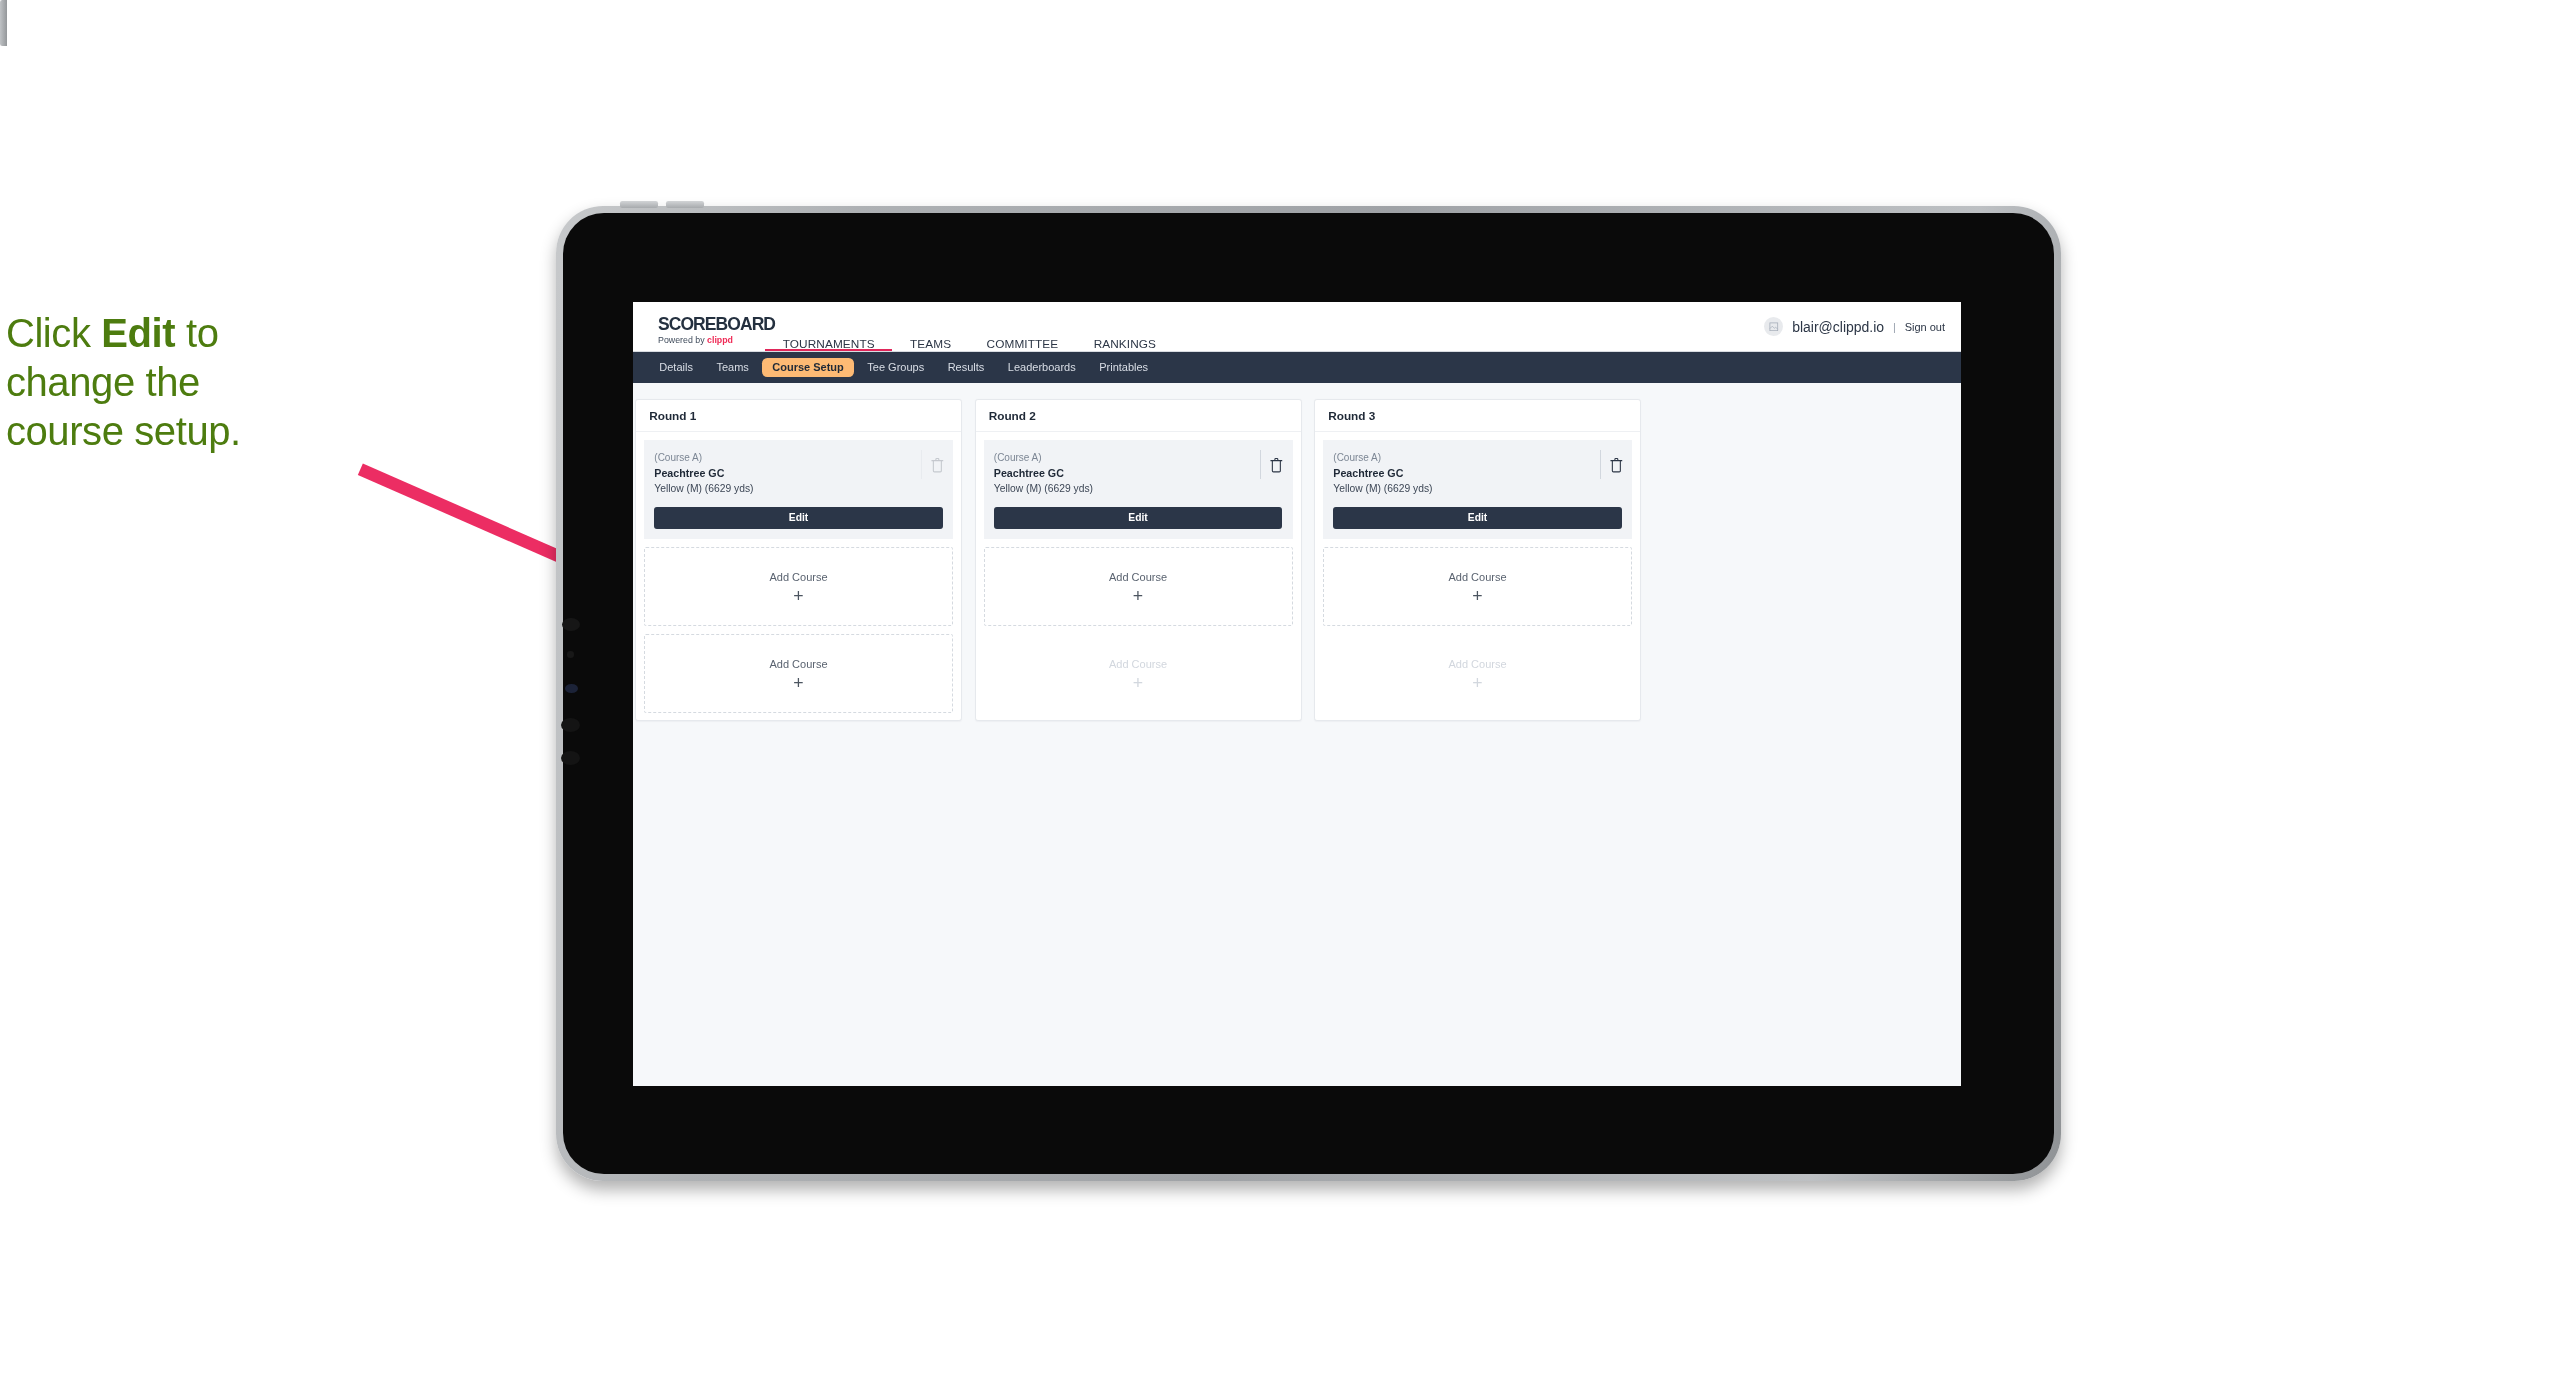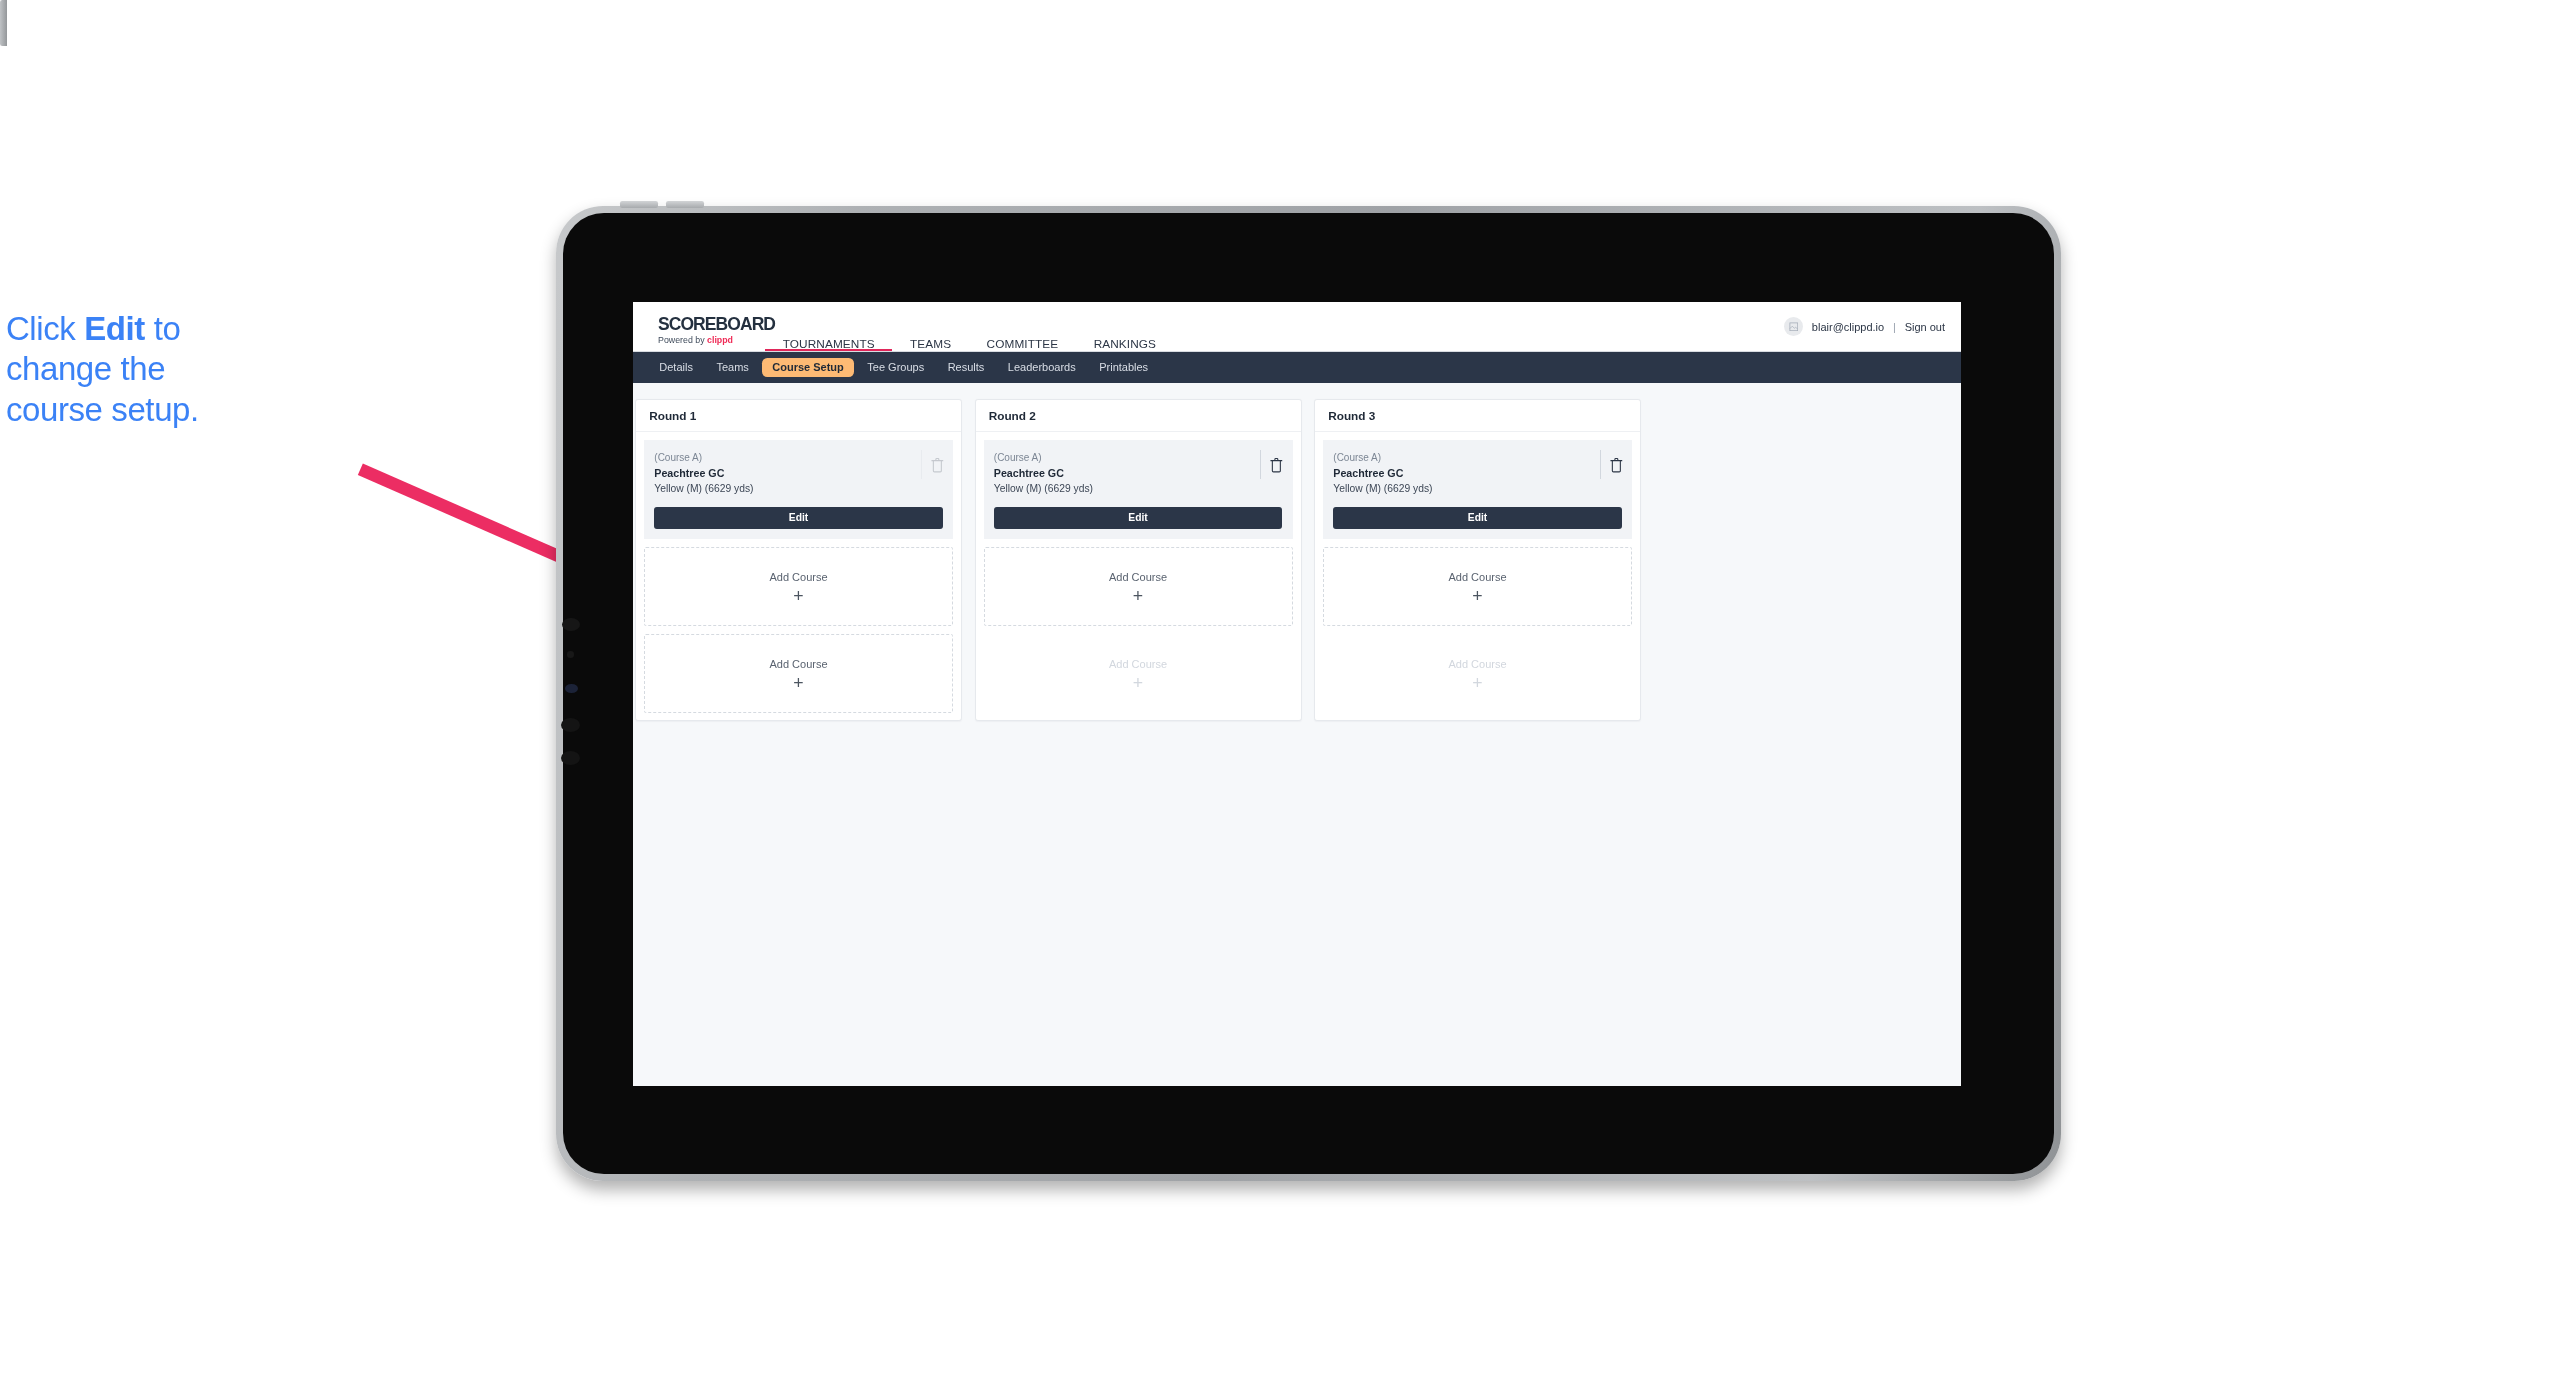--- a/index.html
+++ b/index.html
@@ -8,23 +8,23 @@
     background: #ffffff;
     font-family: "Liberation Sans", sans-serif;
     overflow: hidden;
   }
 
   
   #annotation {
     position: absolute;
     left: 5.9px; top: 309px;
     width: 412px;
-    font-size: 33px;
+    font-size: 40px;
     line-height: 1.22;
-    color: #3b82f6;
+    color: #4d7c0f;
     font-weight: 400;
     letter-spacing: -0.4px;
   }
   #annotation b { font-weight: 700; }
 
   #arrow-svg {
     position: absolute;
     left: 353px; top: 456px;
     width: 368px; height: 184px;
     pointer-events: none;
@@ -111,21 +111,21 @@
   }
 
   #topright {
     margin-left: auto; display: flex; align-items: center;
     padding-right: 16px; gap: 8.8px;
   }
   #avatar {
     width: 19px; height: 19px; border-radius: 50%;
     background: #e8eaed; display:flex; align-items:center; justify-content:center;
   }
-  #topright .acct { font-size: 11px; color: #2c3646; }
+  #topright .acct { font-size: 14px; color: #2c3646; }
   #topright .sep  { font-size: 11px; color: #98a1ad; }
   #topright .signout { font-size: 11px; color: #2c3646; }
 
   
   #titlerow {
     height: 38px; background: #ffffff;
     display: flex; align-items: center;
     padding: 0 16px 0 20.6px;
     border-bottom: 0.7px solid #dde1e6;
   }

